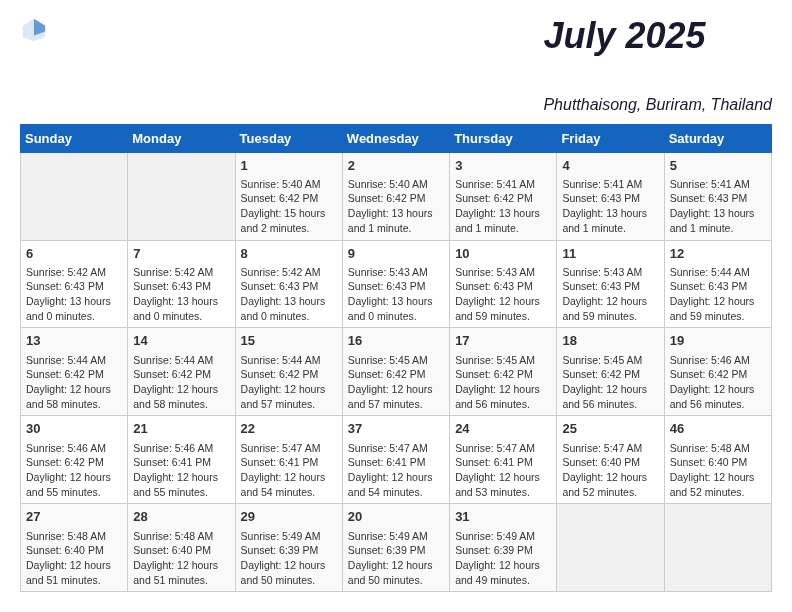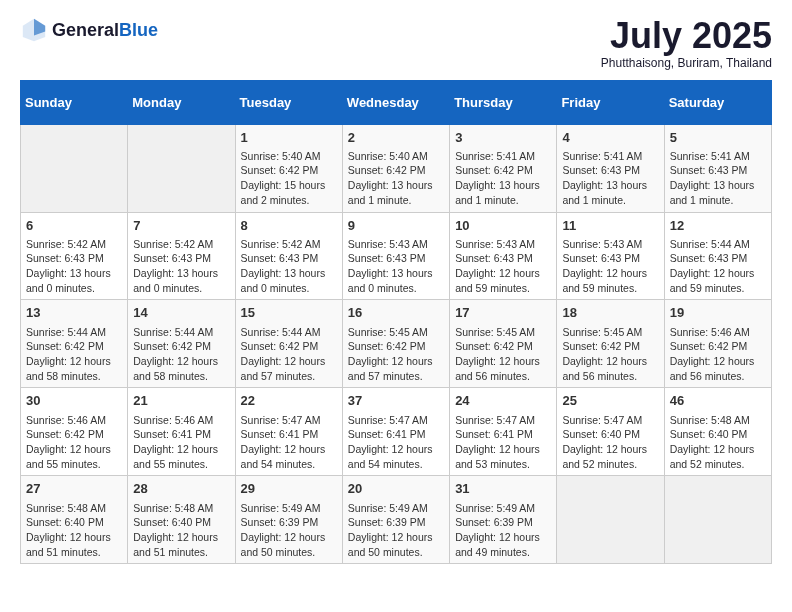--- a/index.html
+++ b/index.html
@@ -19,41 +19,42 @@
     .logo {
       display: flex;
       align-items: center;
       gap: 4px;
     }
     .logo-icon {
       width: 28px;
       height: 28px;
     }
     .title-block {
-      text-align: right;
+      font-style: italic;
     }
     .main-title {
       font-size: 36px;
       font-weight: bold;
       color: #1a1a2e;
       line-height: 1.1;
     }
     .subtitle {
-      font-size: 12px;
+      font-size: 16px;
       color: #1a1a2e;
+      margin-top: 40px;
     }
     table {
       width: 100%;
       border-collapse: collapse;
       font-size: 11px;
     }
     thead tr th {
       background-color: #1565c0;
       color: #fff;
-      padding: 14px 4px;
+      padding: 6px 4px;
       text-align: left;
       font-size: 13px;
       font-weight: bold;
       border: 1px solid #1565c0;
     }
     tbody tr td {
       border: 1px solid #ccc;
       vertical-align: top;
       padding: 4px 5px;
       height: 80px;
@@ -81,25 +82,20 @@
 </head>
 <body>
 
 <div class="header">
   <div class="logo">
     <svg class="logo-icon" viewBox="0 0 40 40" xmlns="http://www.w3.org/2000/svg">
       <polygon points="20,4 36,14 36,30 20,36 4,30 4,14" fill="#1565c0" opacity="0.15"></polygon>
       <polygon points="20,4 36,14 36,22 20,28" fill="#1565c0" opacity="0.6"></polygon>
       <polygon points="20,4 36,14 28,9" fill="#1565c0"></polygon>
     </svg>
-    <div>
-      <div>
-        <span style="font-size:18px;font-weight:bold;color:#1a1a2e;">General</span><span style="font-size:18px;font-weight:bold;color:#1565c0;">Blue</span>
-      </div>
-    </div>
   </div>
   <div class="title-block">
     <div class="main-title">July 2025</div>
     <div class="subtitle">Phutthaisong, Buriram, Thailand</div>
   </div>
 </div>
 
 <table>
   <thead>
     <tr>

